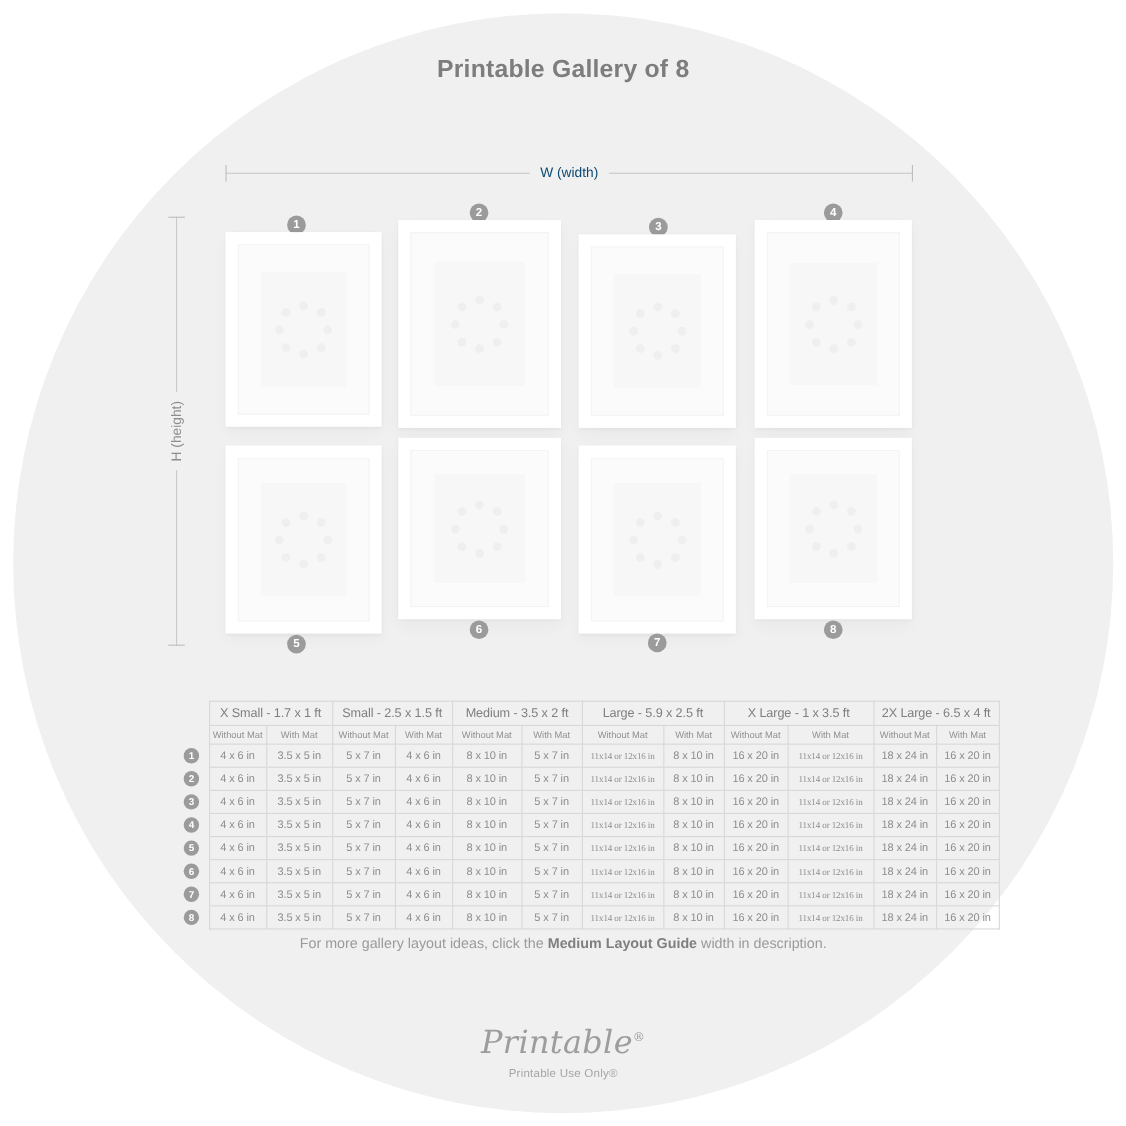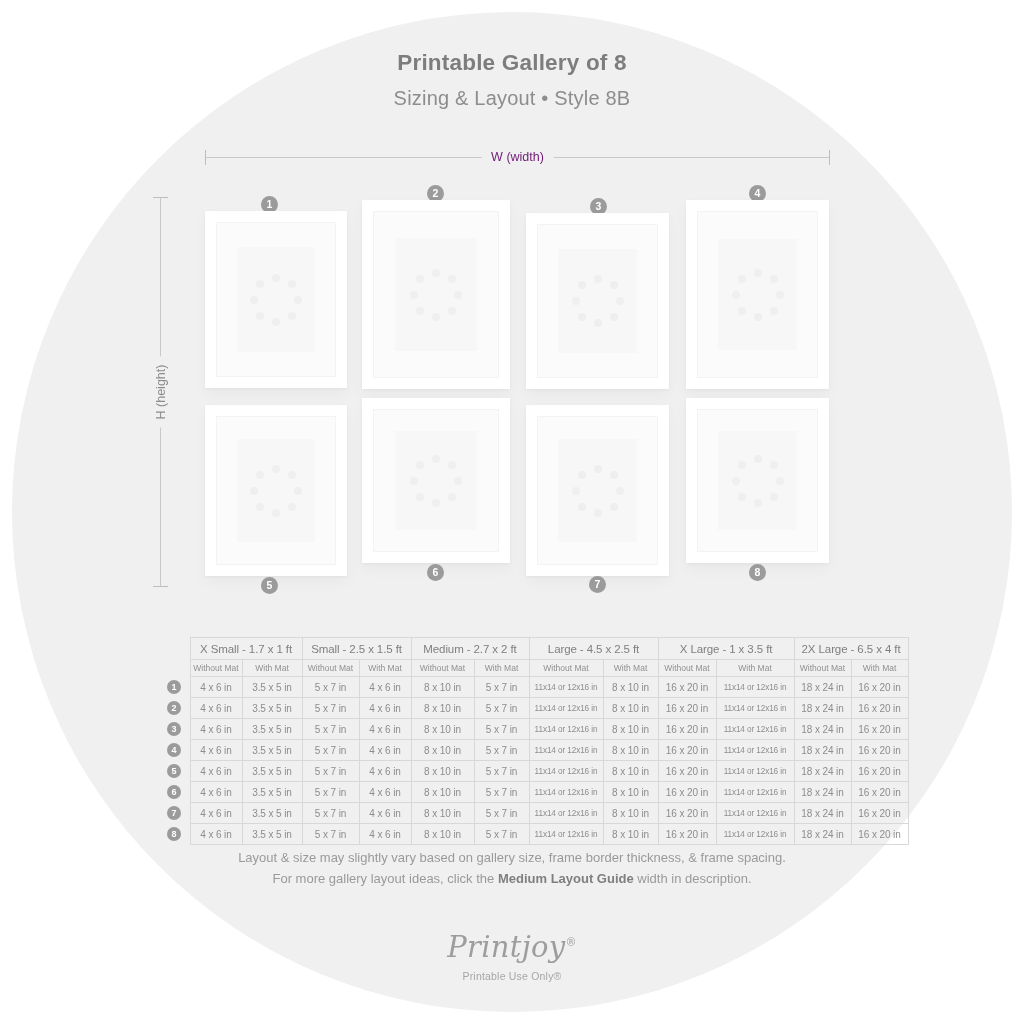--- a/index.html
+++ b/index.html
@@ -79,21 +79,21 @@
   .w-dim .cap-l { left: 0; }
   .w-dim .cap-r { left: 624px; }
   .w-dim .label {
     position: absolute;
     left: 50%;
     top: 0;
     transform: translateX(-50%);
     background: #f0f0f0;
     padding: 0 10px;
     font-size: 12.5px;
-    color: #701a75;
+    color: #0c4a6e;
     line-height: 19px;
   }
   
   .h-dim {
     position: absolute;
     left: 150px;
     top: 197px;
     width: 22px;
     height: 390px;
   }
@@ -198,20 +198,21 @@
     color: #909090;
   }
   table.sizes td.val {
     font-size: 10px;
     height: 20px;
     color: #8d8d8d;
     letter-spacing: -0.1px;
   }
   table.sizes td.val.small {
     font-size: 8.2px;
+    font-family: Liberation Serif, serif;
   }
   table.sizes td.rownum,
   table.sizes th.rownum {
     border: none;
     width: 27px;
     position: relative;
   }
   .rowbadge {
     position: absolute;
     left: 4px;
@@ -266,21 +267,20 @@
   }
 </style>
 </head>
 <body>
 
 <div id="stage">
 
   <div class="bg-circle"></div>
 
   <div class="title">Printable Gallery of 8</div>
-  <div class="subtitle">Sizing &amp; Layout • Style 8B</div>
 
   <div class="w-dim">
     <div class="line"></div>
     <div class="cap-l"></div>
     <div class="cap-r"></div>
     <div class="label">W (width)</div>
   </div>
 
   <div class="h-dim">
     <div class="line"></div>
@@ -448,22 +448,22 @@
         <col style="width:58px">
           <col style="width:78px">
         <col style="width:57px">
           <col style="width:57px">
       </colgroup>
       <thead>
         <tr>
           <th class="rownum"></th>
           <th class="grp" colspan="2">X Small - 1.7 x 1 ft</th>
           <th class="grp" colspan="2">Small - 2.5 x 1.5 ft</th>
-          <th class="grp" colspan="2">Medium - 2.7 x 2 ft</th>
-          <th class="grp" colspan="2">Large - 4.5 x 2.5 ft</th>
+          <th class="grp" colspan="2">Medium - 3.5 x 2 ft</th>
+          <th class="grp" colspan="2">Large - 5.9 x 2.5 ft</th>
           <th class="grp" colspan="2">X Large - 1 x 3.5 ft</th>
           <th class="grp" colspan="2">2X Large - 6.5 x 4 ft</th>
         </tr>
         <tr>
           <th class="rownum"></th>
           <th class="sub">Without Mat</th>
           <th class="sub">With Mat</th>
           <th class="sub">Without Mat</th>
           <th class="sub">With Mat</th>
           <th class="sub">Without Mat</th>
@@ -619,24 +619,23 @@
           <td class="val">16 x 20 in</td>
           <td class="val small">11x14 or 12x16 in</td>
           <td class="val">18 x 24 in</td>
           <td class="val">16 x 20 in</td>
         </tr>
       </tbody>
     </table>
   </div>
 
   <div class="notes">
-    <div>Layout &amp; size may slightly vary based on gallery size, frame border thickness, &amp; frame spacing.</div>
     <div>
       <span>For more gallery layout ideas, click the </span><b>Medium Layout Guide</b><span> width in description.</span>
     </div>
   </div>
 
   <div class="logo">
-    <div class="brand"><span>Printjoy</span><sup>®</sup></div>
+    <div class="brand"><span>Printable</span><sup>®</sup></div>
     <div class="tag">Printable Use Only®</div>
   </div>
 
 </div>
 
 </body></html>

